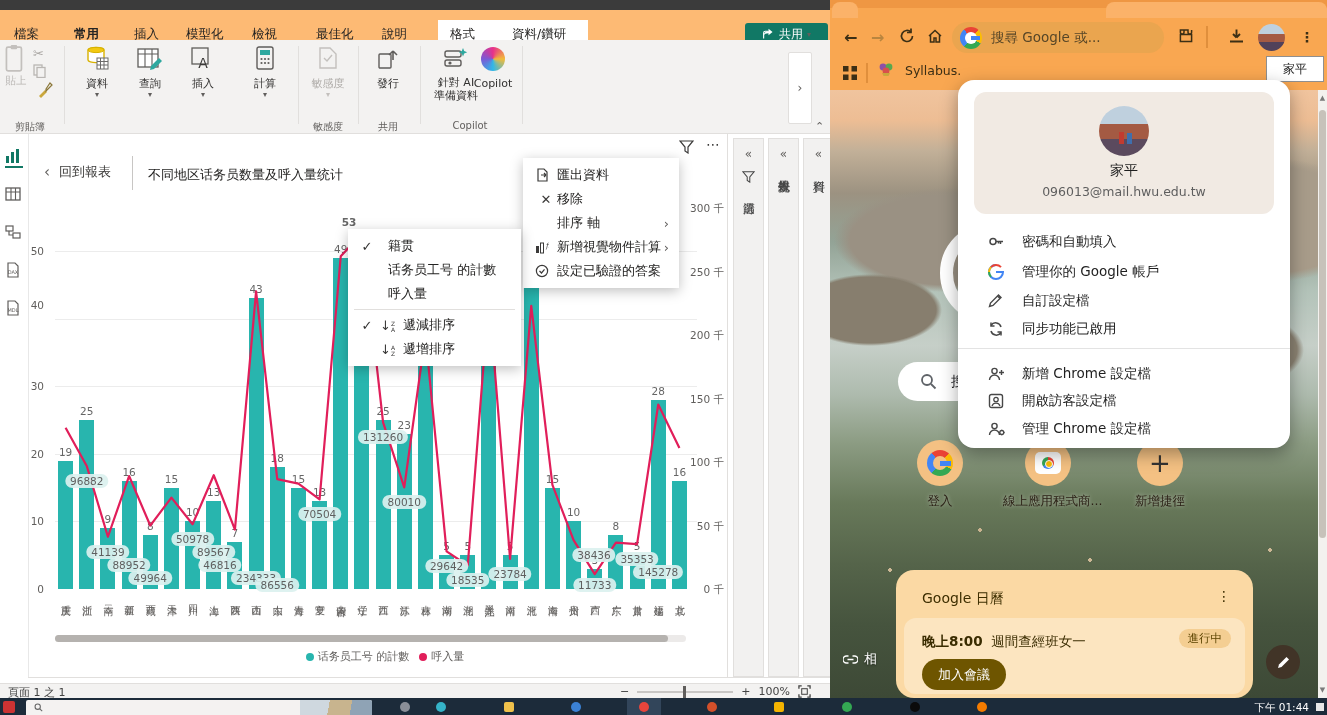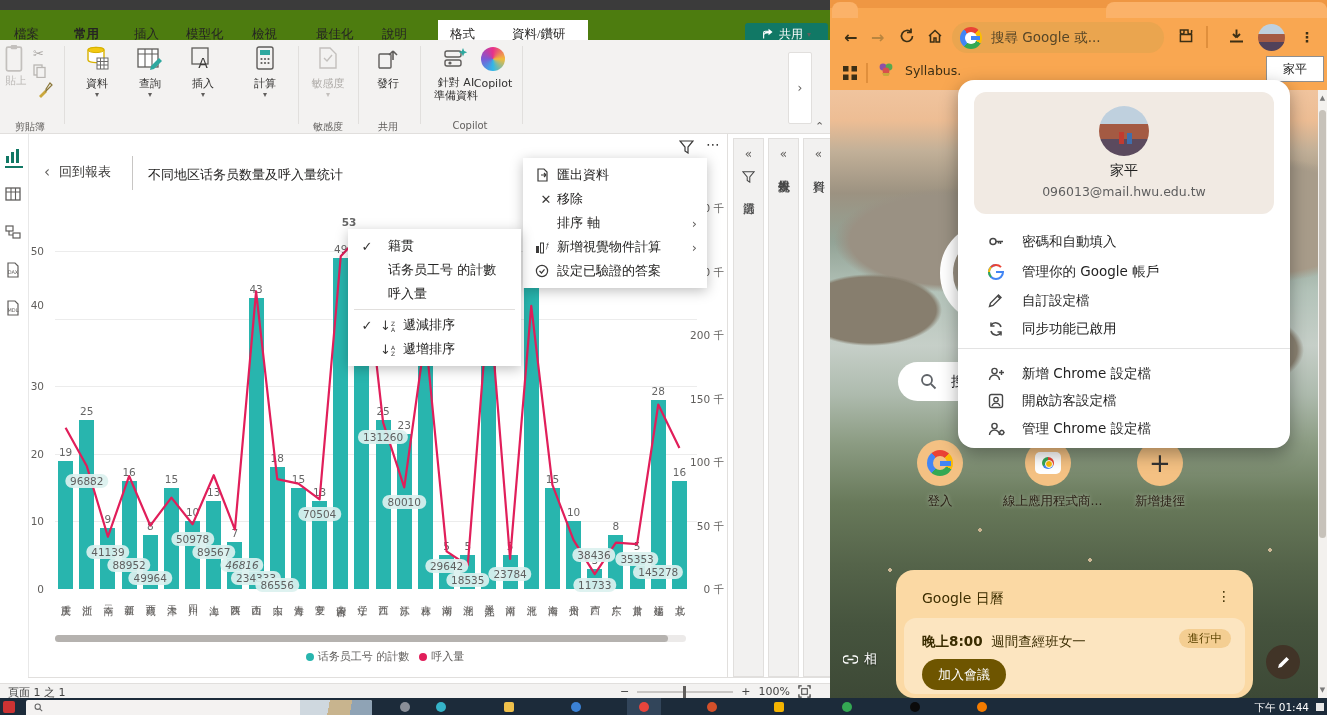--- a/index.html
+++ b/index.html
@@ -1,21 +1,21 @@
 <!DOCTYPE html>
 <html><head>
 <meta charset="utf-8">
 <style>
   html,body{margin:0;padding:0;background:#888;}
   #app{position:relative;width:1327px;height:715px;overflow:hidden;font-family:"DejaVu Sans","Liberation Sans",sans-serif;background:#fff;}
   .abs{position:absolute;}
   
   #pbi{position:absolute;left:0;top:0;width:830px;height:715px;background:#fff;}
   .pbi-titlestrip{left:0;top:0;width:830px;height:10px;background:#3b3b3b;}
-  .pbi-tabrow{left:0;top:10px;width:932px;height:30px;background:#4d7c0f;font-family:Liberation Serif, serif;}
+  .pbi-tabrow{left:0;top:10px;width:932px;height:30px;background:#fdba74;}
   .ctx-white{left:438px;top:10px;width:150px;height:30px;background:#fff;}
   .pbi-tab{top:16px;font-size:12.5px;color:#252423;white-space:nowrap;cursor:pointer;}
   .pbi-tab.sel{font-weight:bold;}
   .pbi-tab.sel:after{content:"";position:absolute;left:2px;right:2px;bottom:-6px;height:3px;background:#117865;}
   .share-btn{left:745px;top:13px;width:83px;height:23px;background:#117865;color:#fff;border-radius:3px;font-size:12px;display:flex;align-items:center;justify-content:center;gap:4px;cursor:pointer;}
   .ribbon{left:0;top:40px;width:830px;height:93px;background:#f3f2f1;border-bottom:1px solid #e1dfdd;}
   .rb-div{top:6px;width:1px;height:78px;background:#e1dfdd;}
   .rb-label{top:80px;font-size:10px;color:#605e5c;text-align:center;}
   .rb-btn{top:4px;width:50px;text-align:center;font-size:11px;color:#323130;cursor:pointer;}
   .rb-btn .ic{height:30px;display:flex;align-items:center;justify-content:center;}
@@ -401,21 +401,21 @@
         <div class="abs bar-lb" style="left: 679.417px; top: 465.84px;">16</div>
         <svg width="830" height="715" style="position: absolute; left: 0px; top: 0px; pointer-events: none;">
           <polyline points="65.58333333333333,427.71000000000004 86.75,465.95986 107.91666666666667,536.75347 129.08333333333334,476.03096 150.25,525.54572 171.41666666666669,497.56 192.58333333333334,524.25794 213.75,475.24991 234.91666666666669,529.54368 256.08333333333337,291.39709 277.25,479.07388000000003 298.4166666666667,483.59000000000003 319.58333333333337,499.45992 340.75,256.26 361.9166666666667,233.39999999999998 383.08333333333337,422.2998 404.25,487.3873 425.4166666666667,335 446.58333333333337,551.35466 467.75,565.46055 488.9166666666667,296.9 510.08333333333337,558.79432 531.25,305.79 552.4166666666667,484.86 573.5833333333334,540.18628 594.75,574.09909 615.9166666666667,542.645 637.0833333333334,544.10169 658.25,404.49694 679.4166666666667,448.03" fill="none" stroke="#e11e5a" stroke-width="2.2" stroke-linejoin="round"></polyline>
         </svg>
         <div class="abs pill" style="left: 86.75px; top: 473.96px;">96882</div>
         <div class="abs pill" style="left: 107.917px; top: 544.753px;">41139</div>
         <div class="abs pill" style="left: 129.083px; top: 557.753px;">88952</div>
         <div class="abs pill" style="left: 150.25px; top: 570.753px;">49964</div>
         <div class="abs pill" style="left: 192.583px; top: 532.258px;">50978</div>
         <div class="abs pill" style="left: 213.75px; top: 545.258px;">89567</div>
-        <div class="abs pill" style="left: 242px; top: 558.258px; font-style: italic;">46816</div>
+        <div class="abs pill" style="left: 220px; top: 558.258px;">46816</div>
         <div class="abs pill" style="left: 256.083px; top: 571.258px;">234333</div>
         <div class="abs pill" style="left: 277.25px; top: 578px;">86556</div>
         <div class="abs pill" style="left: 319.583px; top: 507.46px;">70504</div>
         <div class="abs pill" style="left: 383.083px; top: 430.3px;">131260</div>
         <div class="abs pill" style="left: 404.25px; top: 495.387px;">80010</div>
         <div class="abs pill" style="left: 446.583px; top: 559.355px;">29642</div>
         <div class="abs pill" style="left: 467.75px; top: 573.461px;">18535</div>
         <div class="abs pill" style="left: 510.083px; top: 566.794px;">23784</div>
         <div class="abs pill" style="left: 594px; top: 548.186px;">38436</div>
         <div class="abs pill" style="left: 594.75px; top: 578px;">11733</div>
@@ -471,21 +471,21 @@
         <div class="abs pane" style="left: 768px;">
           <div class="chev">«</div>
           <div class="vlab">視覺效果</div>
         </div>
         <div class="abs pane" style="left: 803px;">
           <div class="chev">«</div>
           <div class="vlab">資料</div>
         </div>
       </div>
 
-    <div class="abs menu" style="left:523px;top:158px;width:184px;padding:5px 0;">
+    <div class="abs menu" style="left:523px;top:158px;width:156px;padding:5px 0;">
       <div class="mi">
         <span class="mic">
             <svg width="14" height="14" viewBox="0 0 14 14">
               <path d="M3 1 h6 l3 3 v9 h-9 z" fill="none" stroke="#3b3a39" stroke-width="1.2"></path>
               <path d="M6 7 h5 m0 0 l-2 -2 m2 2 l-2 2" stroke="#3b3a39" stroke-width="1.2" fill="none"></path>
             </svg>
           </span>
         <span>匯出資料</span>
       </div>
       <div class="mi">

